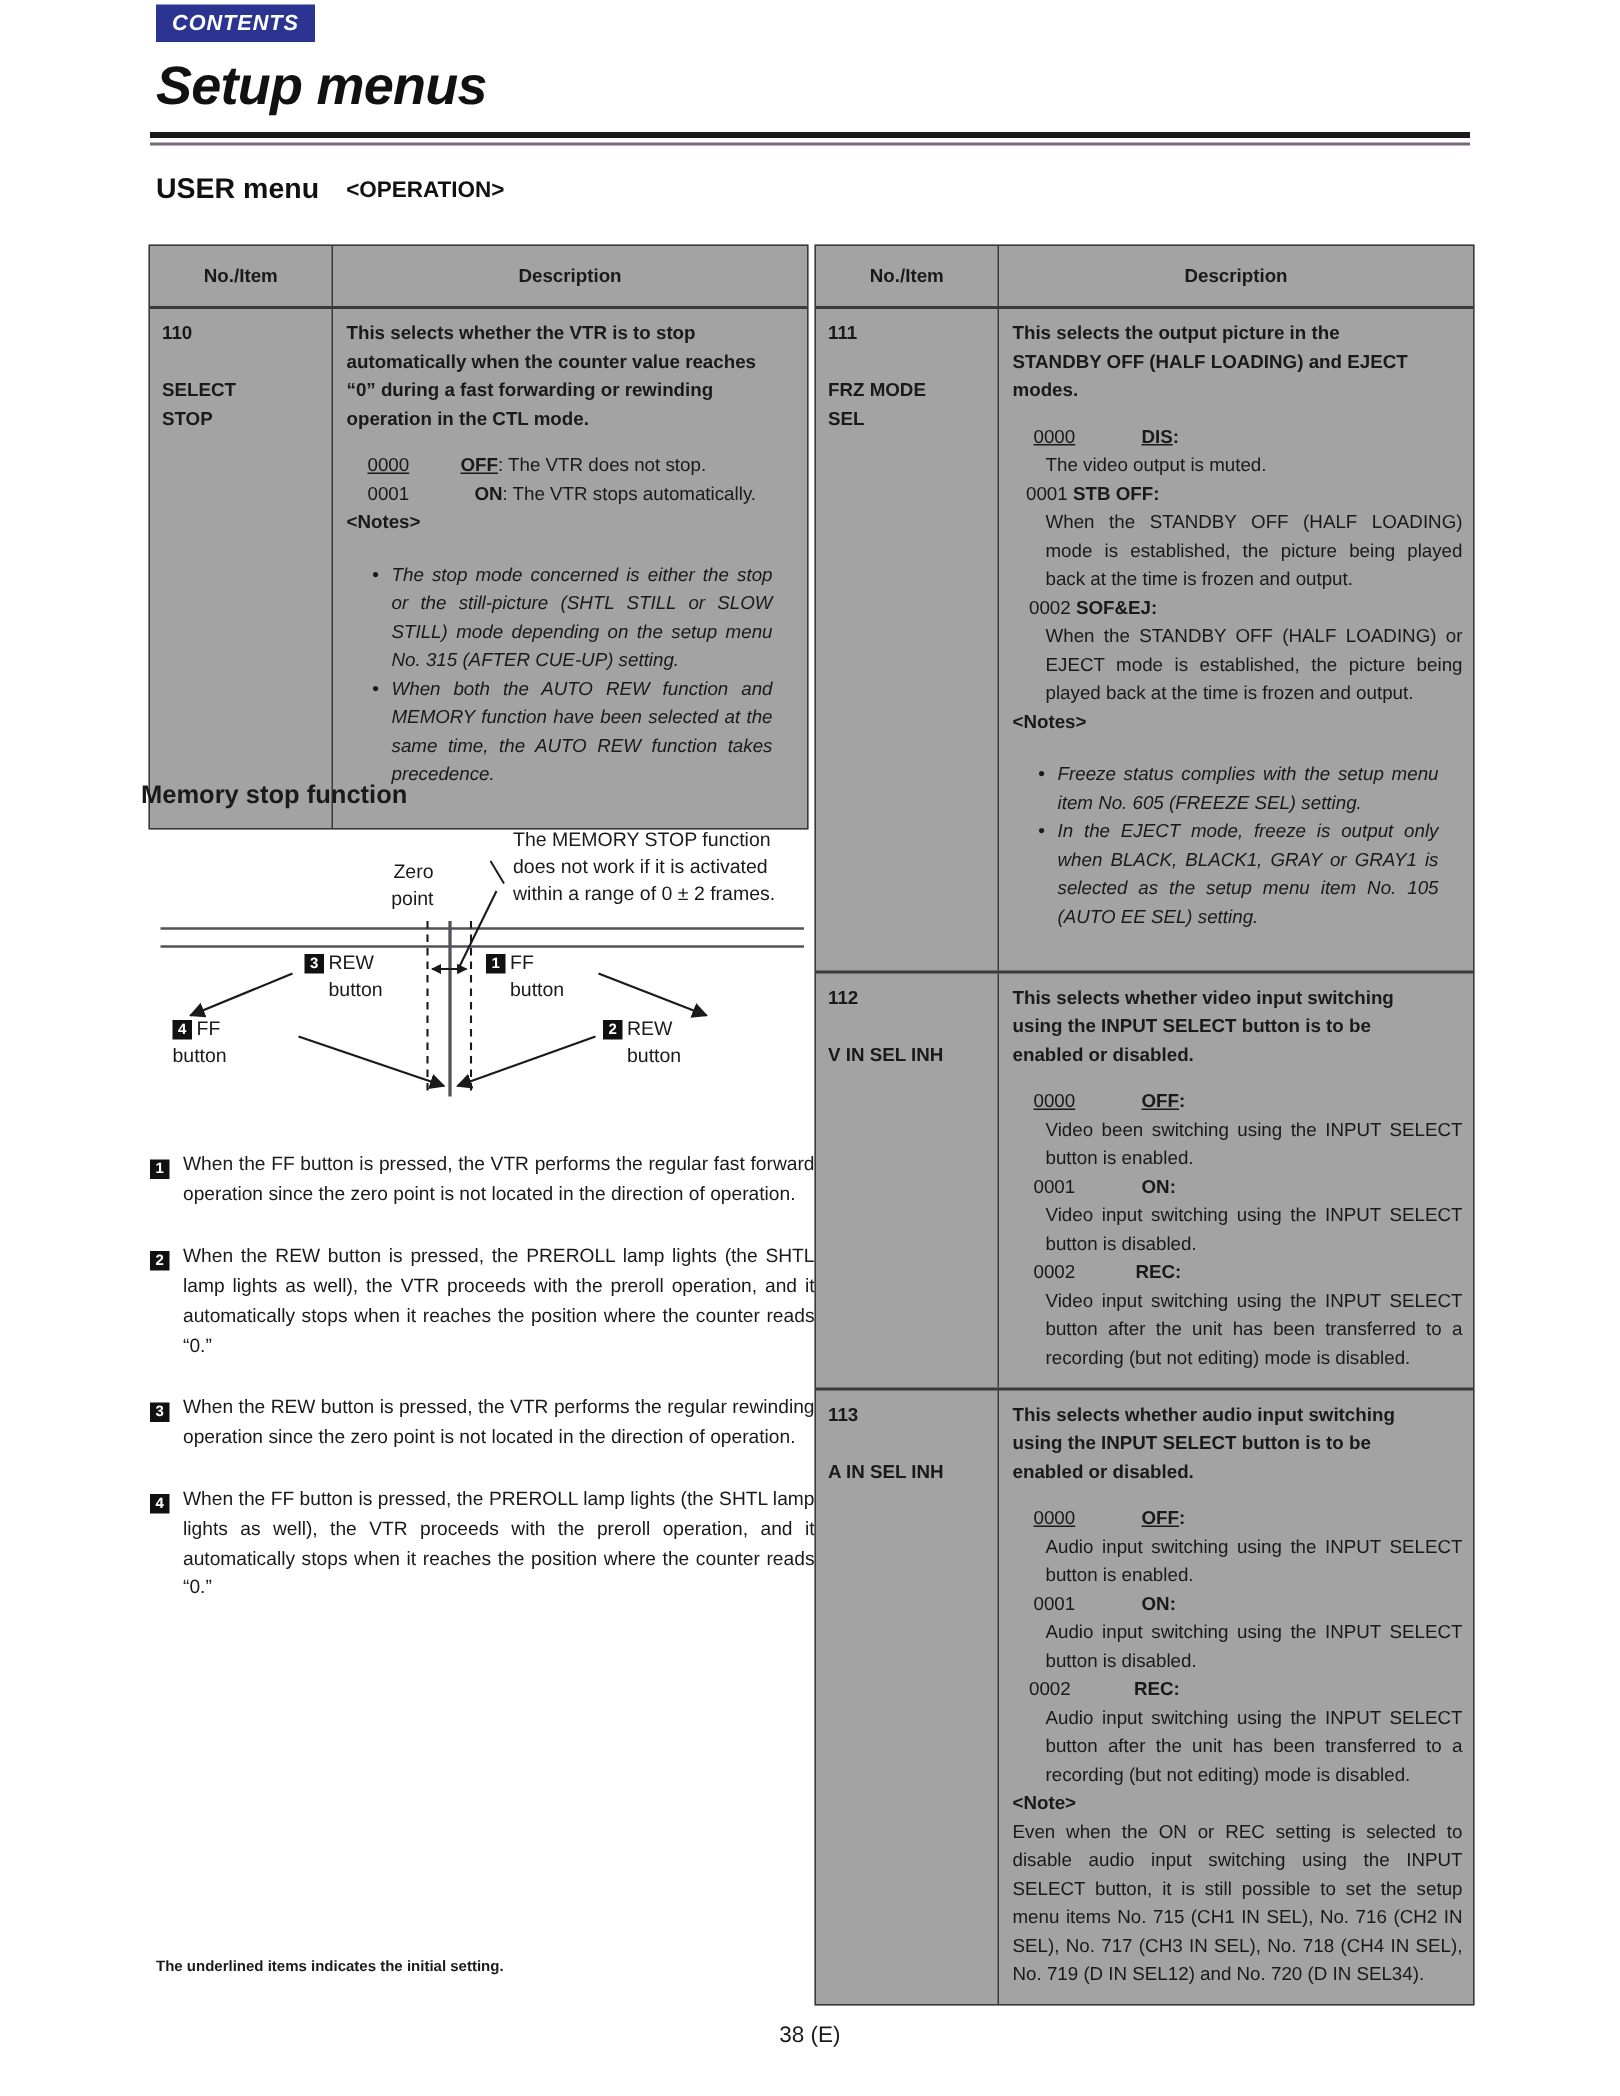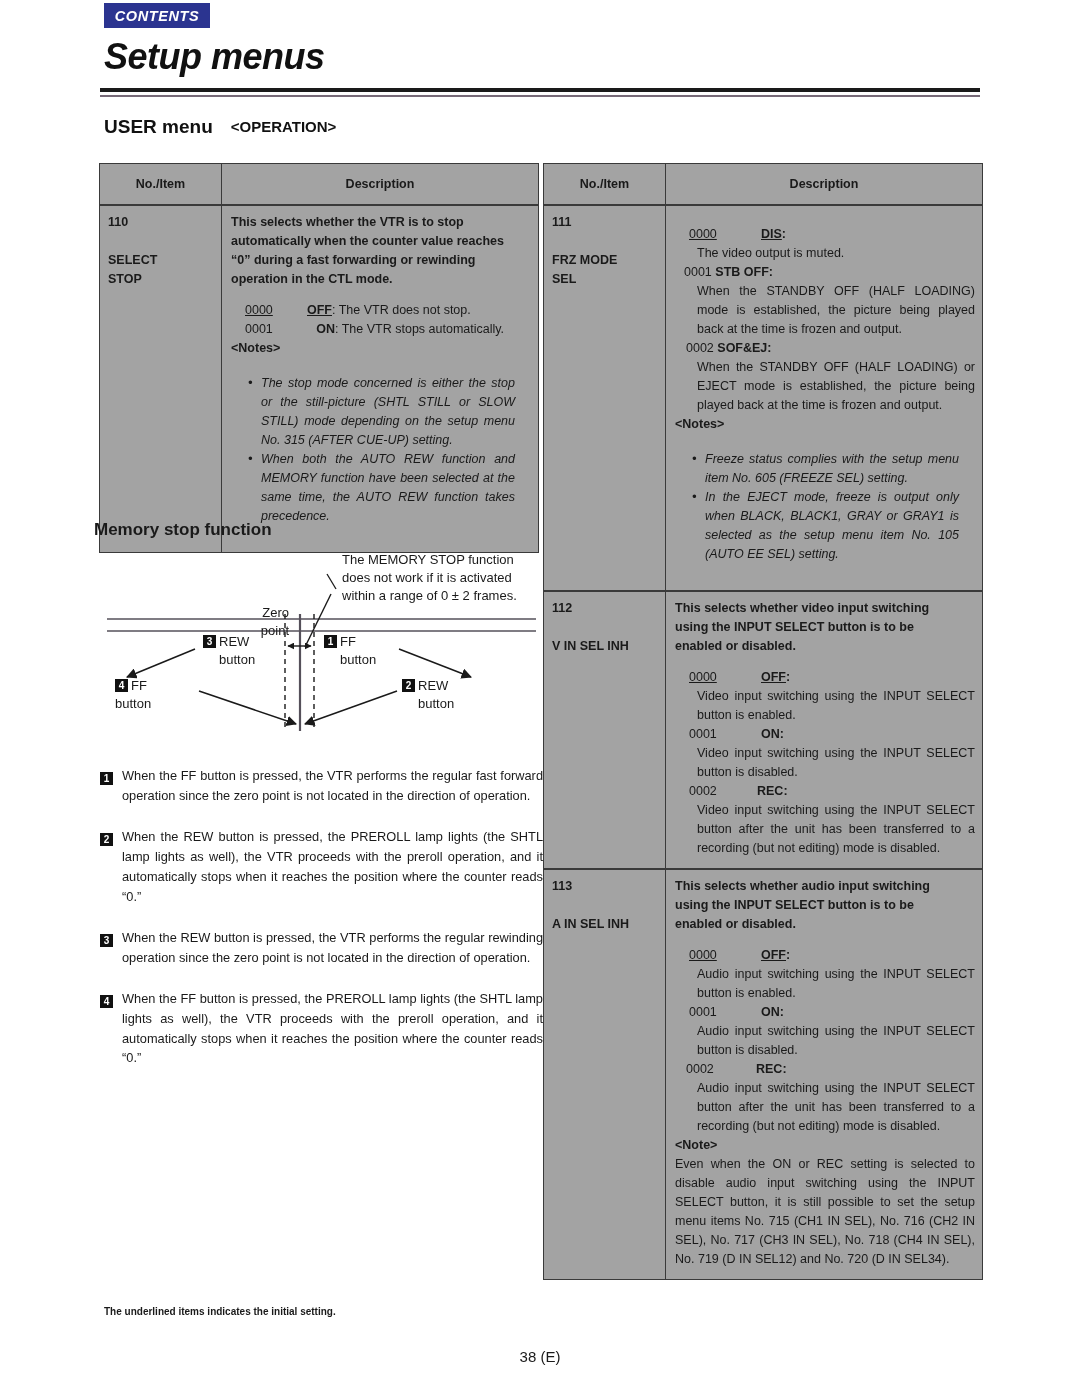--- a/index.html
+++ b/index.html
@@ -276,21 +276,21 @@
 
     <line x1="96" y1="101" x2="28" y2="129" stroke="#1a1a1a" stroke-width="1.5" marker-end="url(#ah)"></line>
 
     <line x1="300" y1="101" x2="372" y2="129" stroke="#1a1a1a" stroke-width="1.5" marker-end="url(#ah)"></line>
 
     <line x1="100" y1="143" x2="197" y2="176" stroke="#1a1a1a" stroke-width="1.5" marker-end="url(#ah)"></line>
 
     <line x1="298" y1="143" x2="206" y2="176" stroke="#1a1a1a" stroke-width="1.5" marker-end="url(#ah)"></line>
   </svg>
 
-  <div class="lbl r" style="left:128px; top:24px; width:62px;margin-top:32px;">
+  <div class="lbl r" style="left:128px; top:24px; width:62px;">
     <div>Zero</div>
     <div>point</div>
   </div>
 
   <div class="lbl" style="left:243px; top:3px;">
     <div>The MEMORY STOP function</div>
     <div>does not work if it is  activated</div>
     <div>within a range of 0 ± 2 frames.</div>
   </div>
 
@@ -340,20 +340,25 @@
     <div class="c2">Description</div>
   </div>
 
   <div class="trow">
     <div class="c1">
       <span class="num">111</span>
       <span class="item">FRZ MODE</span>
       <span class="num">SEL</span>
     </div>
     <div class="c2">
+      <div class="lead">
+        <div>This selects the output picture in the</div>
+        <div>STANDBY OFF (HALF LOADING) and EJECT</div>
+        <div>modes.</div>
+      </div>
       <div class="gap"></div>
 
       <div class="optline">
         <span class="code u" style="width:72px">0000</span><span class="val u">DIS</span><span class="val" style="text-decoration:none">:</span>
       </div>
       <div class="optbody">The video output is muted.</div>
 
       <div class="optline" style="padding-left:9px">
         <span class="code">0001</span>&nbsp;<span class="val">STB OFF</span><span class="val">:</span>
       </div>
@@ -381,21 +386,21 @@
       <div class="lead">
         <div>This selects whether video input switching</div>
         <div>using the INPUT SELECT button is to be</div>
         <div>enabled or disabled.</div>
       </div>
       <div class="gap"></div>
 
       <div class="optline">
         <span class="code u" style="width:72px">0000</span><span class="val u">OFF</span><span class="val" style="text-decoration:none">:</span>
       </div>
-      <div class="optbody just">Video input switching using the INPUT SELECT button is enabled.</div>
+      <div class="optbody just">Video been switching using the INPUT SELECT button is enabled.</div>
 
       <div class="optline">
         <span class="code" style="width:72px">0001</span><span class="val">ON</span><span class="val">:</span>
       </div>
       <div class="optbody just">Video input switching using the INPUT SELECT button is disabled.</div>
 
       <div class="optline">
         <span class="code" style="width:68px">0002</span><span class="val">REC</span><span class="val">:</span>
       </div>
       <div class="optbody just">Video input switching using the INPUT SELECT button after the unit has been transferred to a recording (but not editing) mode is disabled.</div>

